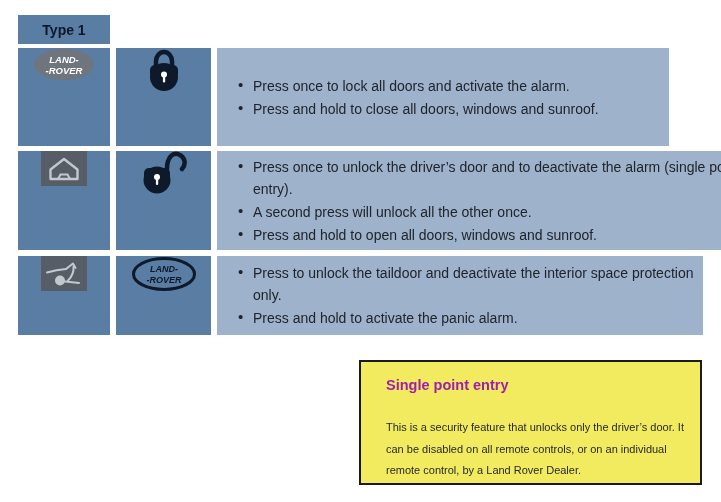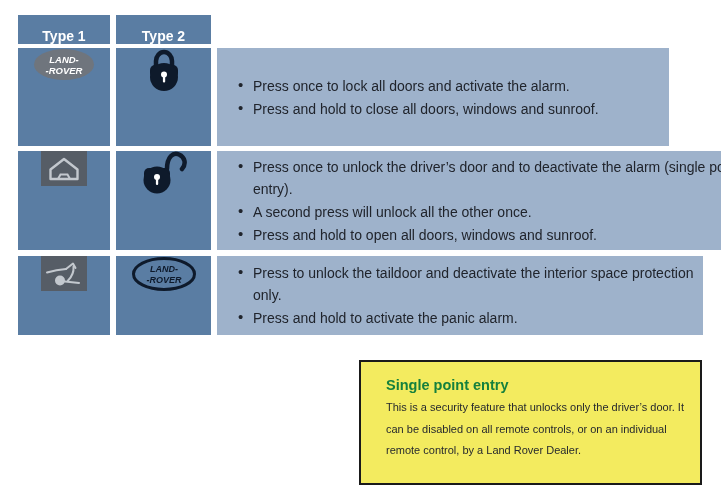--- a/index.html
+++ b/index.html
@@ -2,55 +2,52 @@
 <html><head>
 <meta charset="utf-8">
 <style>
   html,body{margin:0;padding:0;background:#ffffff;}
   .canvas{
     position:relative;width:721px;height:502px;background:#ffffff;
     font-family:"Liberation Sans","DejaVu Sans",sans-serif;overflow:hidden;
   }
   .cell{position:absolute;box-sizing:border-box;}
   .head{
-    background:#5a7da3;display:flex;align-items:flex-end;justify-content:center;
-    font-weight:bold;font-size:14px;color:#ffffff;
+    background:#5a7da3;display:flex;align-items:center;justify-content:center;
+    font-weight:bold;font-size:14px;color:#0f172a;
   }
   .icon-cell{background:#5a7da3;display:flex;align-items:flex-start;justify-content:center;}
   .desc-cell{background:#9eb2cb;display:flex;align-items:center;}
   .bullet-list{
     list-style:none;margin:0;padding:0 5px 0 20px;
     color:#20242c;font-size:14px;line-height:22px;
   }
   .bullet-item{position:relative;padding-left:16px;margin:1px 0;}
   .bullet-item::before{content:"\2022";position:absolute;left:1px;top:-1px;font-size:15px;color:#20242c;}
   .button-tile{
     width:46px;height:35px;background:#565d66;
     display:flex;align-items:center;justify-content:center;
   }
   .note{
     position:absolute;left:359px;top:360px;width:343px;height:125px;
     background:#f3eb5f;border:2px solid #1a1a1a;box-sizing:border-box;
     padding:15px 14px 0 25px;
   }
-  .note-title{margin:0 0 4px 0;font-weight:bold;font-size:14.5px;color:#15803d;}
+  .note-title{margin:0 0 24px 0;font-weight:bold;font-size:14.5px;color:#a21caf;}
   .note-body{margin:0;width:302px;font-size:11px;line-height:21.5px;color:#26292e;}
   svg{display:block;}
   .logo-text{font-family:"Liberation Sans","DejaVu Sans",sans-serif;font-weight:bold;font-style:italic;}
 </style>
 </head>
 <body>
 
 <div class="canvas">
 
   <div class="cell head" style="left:18px;top:15px;width:92px;height:29px">
     <span>Type 1</span>
-  </div>
-  <div class="cell head" style="left:116px;top:15px;width:95px;height:29px">
-    <span>Type 2</span>
   </div>
 
   <div class="cell icon-cell" style="left:18px;top:48px;width:92px;height:98px">
     <svg width="62" height="33" viewBox="0 0 62 33">
       <ellipse cx="31" cy="16.5" rx="30" ry="15.5" fill="#6f757d"></ellipse>
       <text class="logo-text" x="31" y="14.5" text-anchor="middle" font-size="9.5" fill="#ffffff">LAND-</text>
       <text class="logo-text" x="31" y="25.5" text-anchor="middle" font-size="9.5" fill="#ffffff">-ROVER</text>
     </svg>
   </div>
   <div class="cell icon-cell" style="left:116px;top:48px;width:95px;height:98px">

